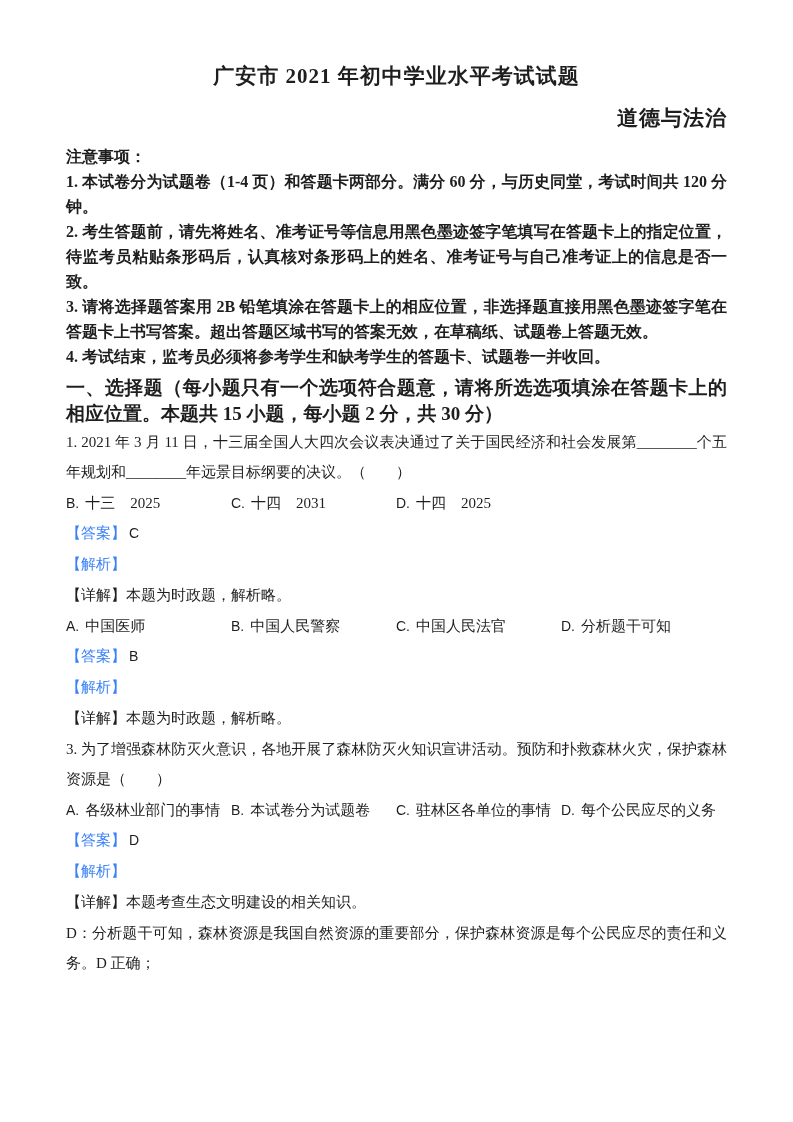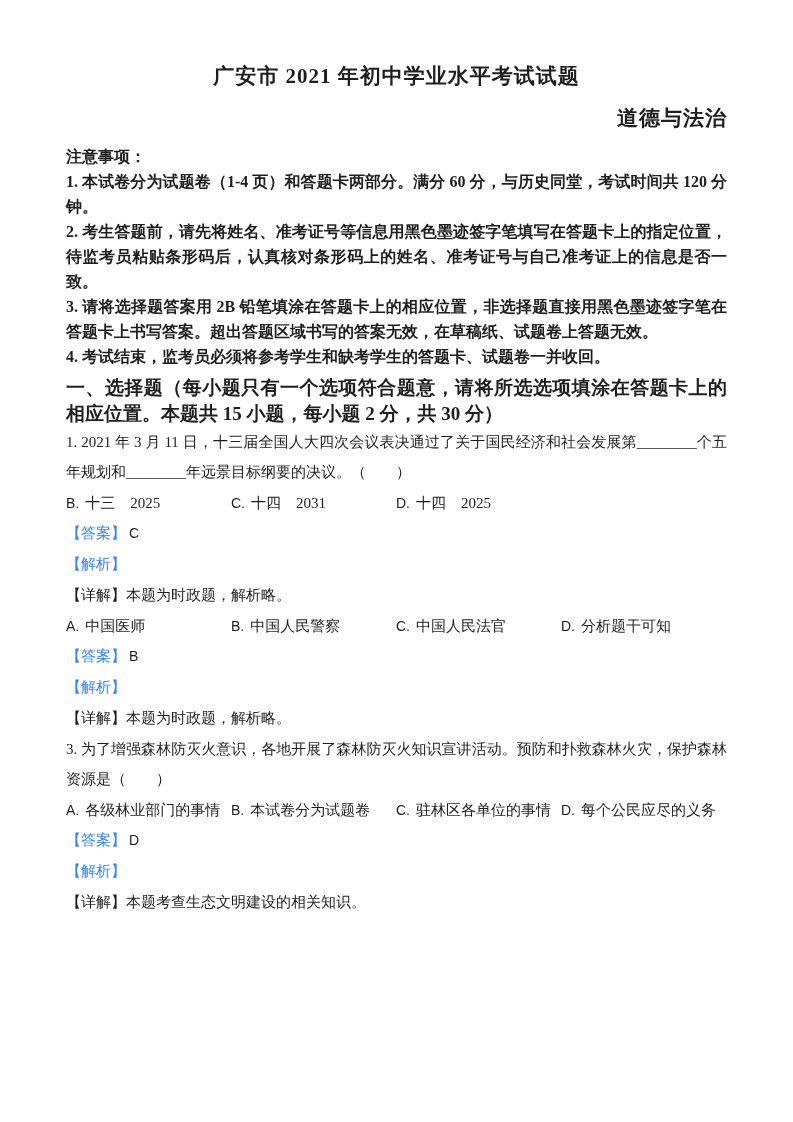--- a/index.html
+++ b/index.html
@@ -131,15 +131,16 @@
     <p>3. 为了增强森林防灭火意识，各地开展了森林防灭火知识宣讲活动。预防和扑救森林火灾，保护森林资源是（　　）</p>
     <div class="options">
       <span class="opt"><span class="opt-label">A.</span><span class="opt-text">各级林业部门的事情</span></span>
       <span class="opt"><span class="opt-label">B.</span><span class="opt-text">本试卷分为试题卷</span></span>
       <span class="opt"><span class="opt-label">C.</span><span class="opt-text">驻林区各单位的事情</span></span>
       <span class="opt"><span class="opt-label">D.</span><span class="opt-text">每个公民应尽的义务</span></span>
     </div>
     <p><span class="blue">【答案】</span><span class="answer-letter">D</span></p>
     <p><span class="blue">【解析】</span></p>
     <p>【详解】本题考查生态文明建设的相关知识。</p>
+    <p>D：分析题干可知，森林资源是我国自然资源的重要部分，保护森林资源是每个公民应尽的责任和义务。D 正确；</p>
   </div>
 
 </div>
 
 </body></html>

